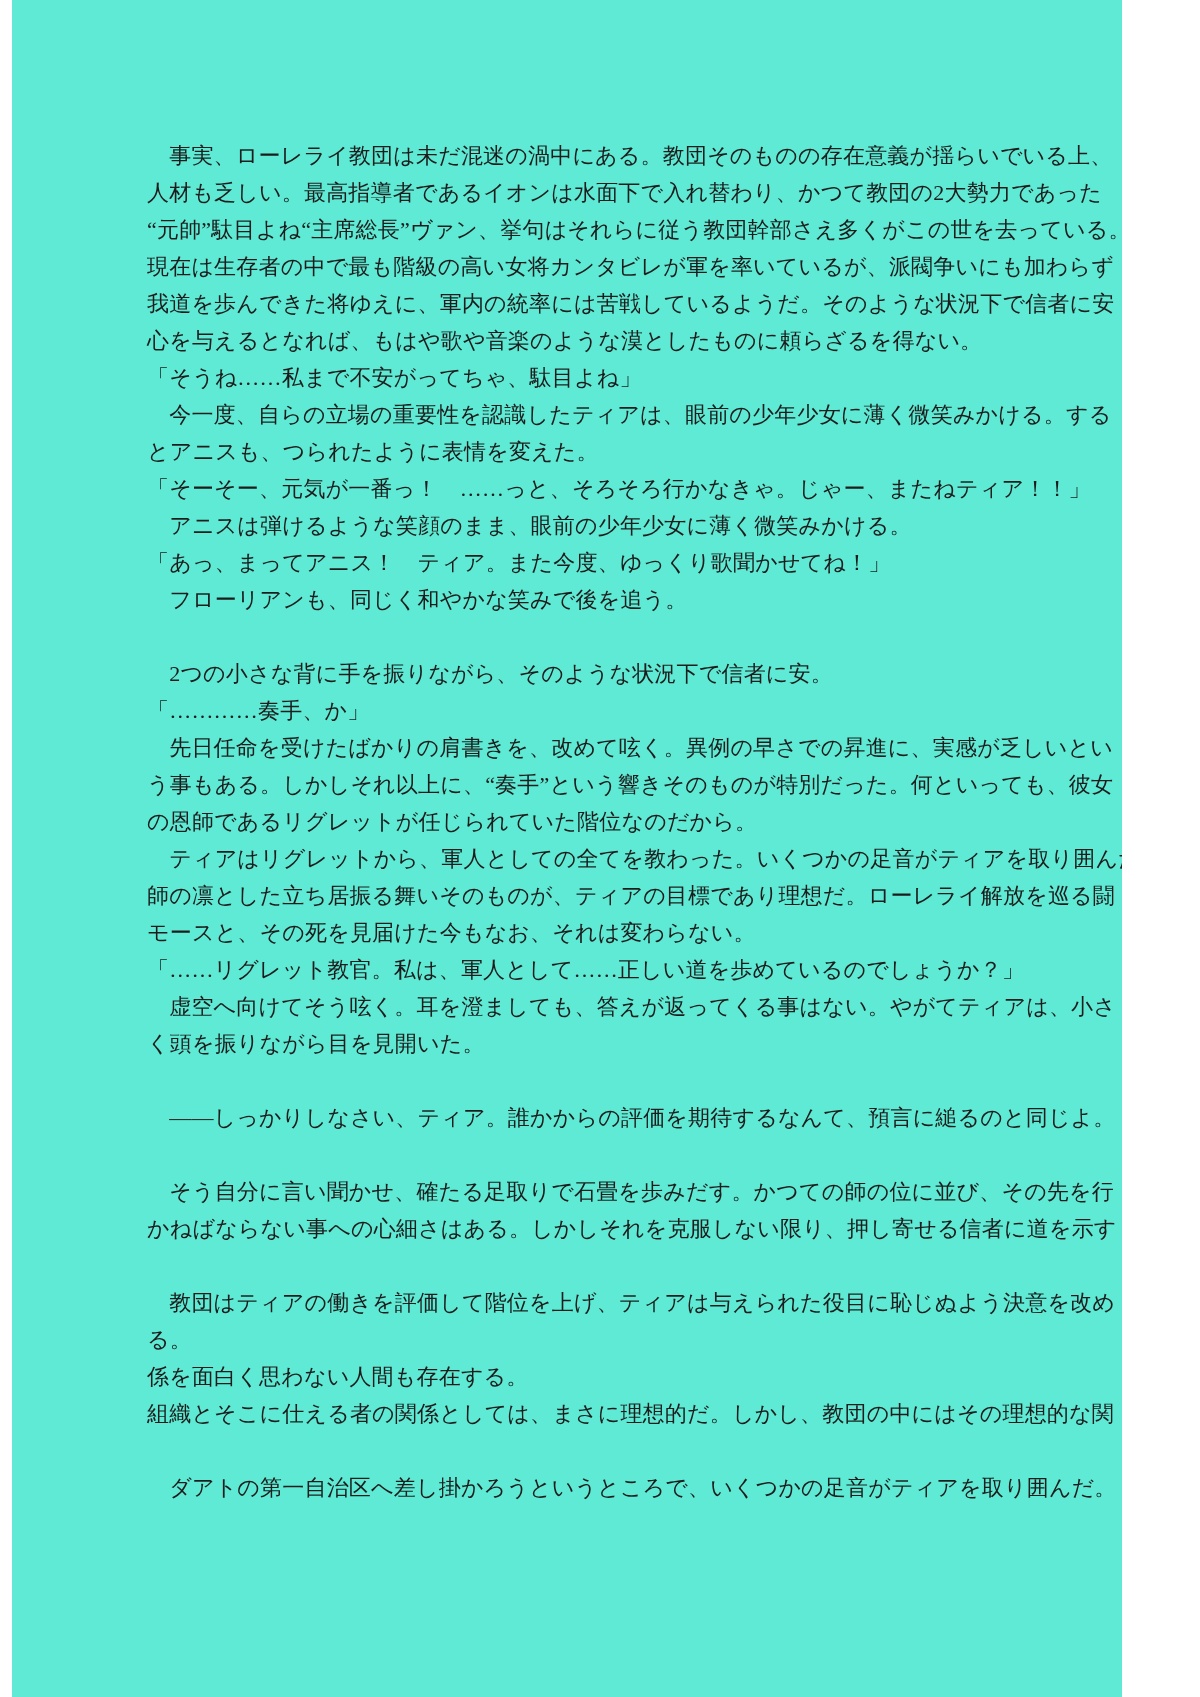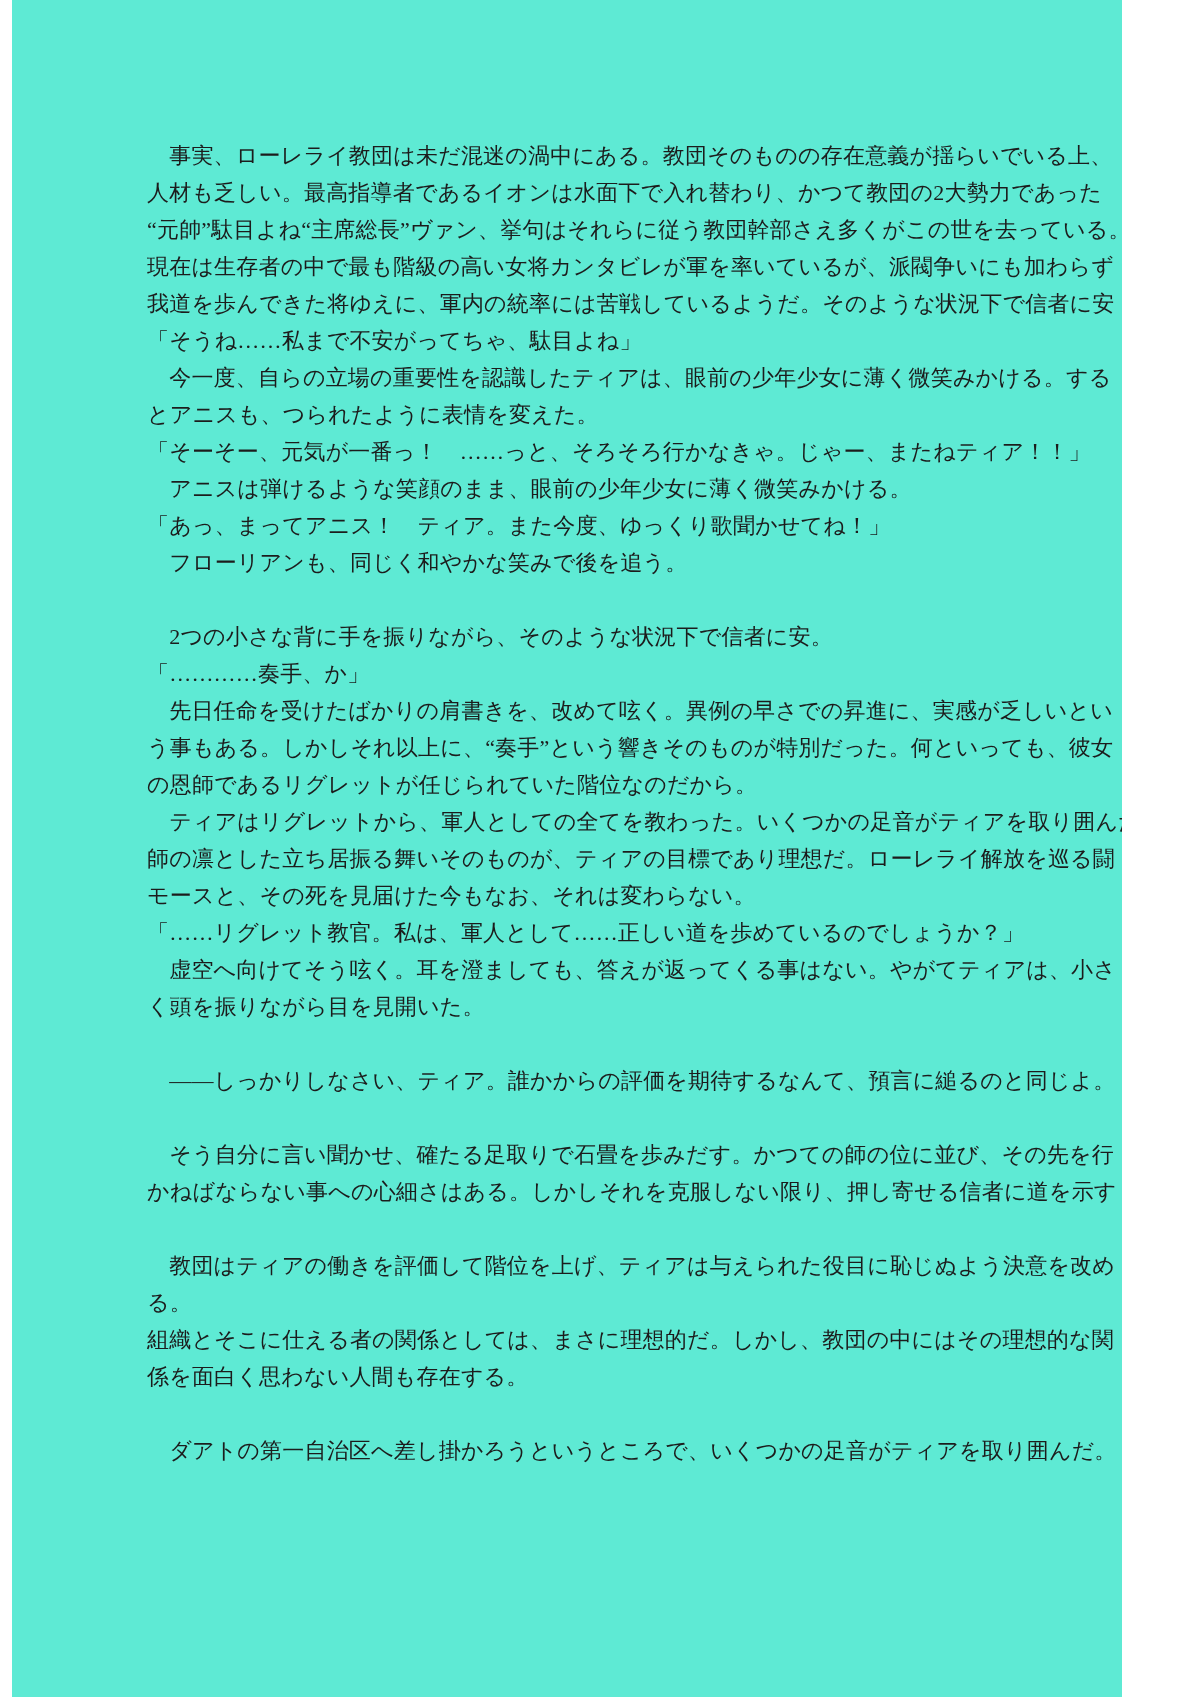--- a/index.html
+++ b/index.html
@@ -38,20 +38,21 @@
 </head>
 <body>
 
 <div class="page">
   <div class="text-block">
       <div class="line">　事実、ローレライ教団は未だ混迷の渦中にある。教団そのものの存在意義が揺らいでいる上、</div>
       <div class="line">人材も乏しい。最高指導者であるイオンは水面下で入れ替わり、かつて教団の2大勢力であった</div>
       <div class="line">“元帥”駄目よね“主席総長”ヴァン、挙句はそれらに従う教団幹部さえ多くがこの世を去っている。</div>
       <div class="line">現在は生存者の中で最も階級の高い女将カンタビレが軍を率いているが、派閥争いにも加わらず</div>
       <div class="line">我道を歩んできた将ゆえに、軍内の統率には苦戦しているようだ。そのような状況下で信者に安</div>
+      <div class="line">心を与えるとなれば、もはや歌や音楽のような漠としたものに頼らざるを得ない。</div>
       <div class="line">「そうね……私まで不安がってちゃ、駄目よね」</div>
       <div class="line">　今一度、自らの立場の重要性を認識したティアは、眼前の少年少女に薄く微笑みかける。する</div>
       <div class="line">とアニスも、つられたように表情を変えた。</div>
       <div class="line">「そーそー、元気が一番っ！　……っと、そろそろ行かなきゃ。じゃー、またねティア！！」</div>
       <div class="line">　アニスは弾けるような笑顔のまま、眼前の少年少女に薄く微笑みかける。</div>
       <div class="line">「あっ、まってアニス！　ティア。また今度、ゆっくり歌聞かせてね！」</div>
       <div class="line">　フローリアンも、同じく和やかな笑みで後を追う。</div>
       <div class="line blank"></div>
       <div class="line">　2つの小さな背に手を振りながら、そのような状況下で信者に安。</div>
       <div class="line">「…………奏手、か」</div>
@@ -65,18 +66,18 @@
       <div class="line">　虚空へ向けてそう呟く。耳を澄ましても、答えが返ってくる事はない。やがてティアは、小さ</div>
       <div class="line">く頭を振りながら目を見開いた。</div>
       <div class="line blank"></div>
       <div class="line">　——しっかりしなさい、ティア。誰かからの評価を期待するなんて、預言に縋るのと同じよ。</div>
       <div class="line blank"></div>
       <div class="line">　そう自分に言い聞かせ、確たる足取りで石畳を歩みだす。かつての師の位に並び、その先を行</div>
       <div class="line">かねばならない事への心細さはある。しかしそれを克服しない限り、押し寄せる信者に道を示す</div>
       <div class="line blank"></div>
       <div class="line">　教団はティアの働きを評価して階位を上げ、ティアは与えられた役目に恥じぬよう決意を改め</div>
       <div class="line">る。</div>
+      <div class="line">係を面白く思わない人間も存在する。</div>
       <div class="line">組織とそこに仕える者の関係としては、まさに理想的だ。しかし、教団の中にはその理想的な関</div>
-      <div class="line">係を面白く思わない人間も存在する。</div>
       <div class="line blank"></div>
       <div class="line">　ダアトの第一自治区へ差し掛かろうというところで、いくつかの足音がティアを取り囲んだ。</div>
     </div>
 </div>
 
 </body></html>

